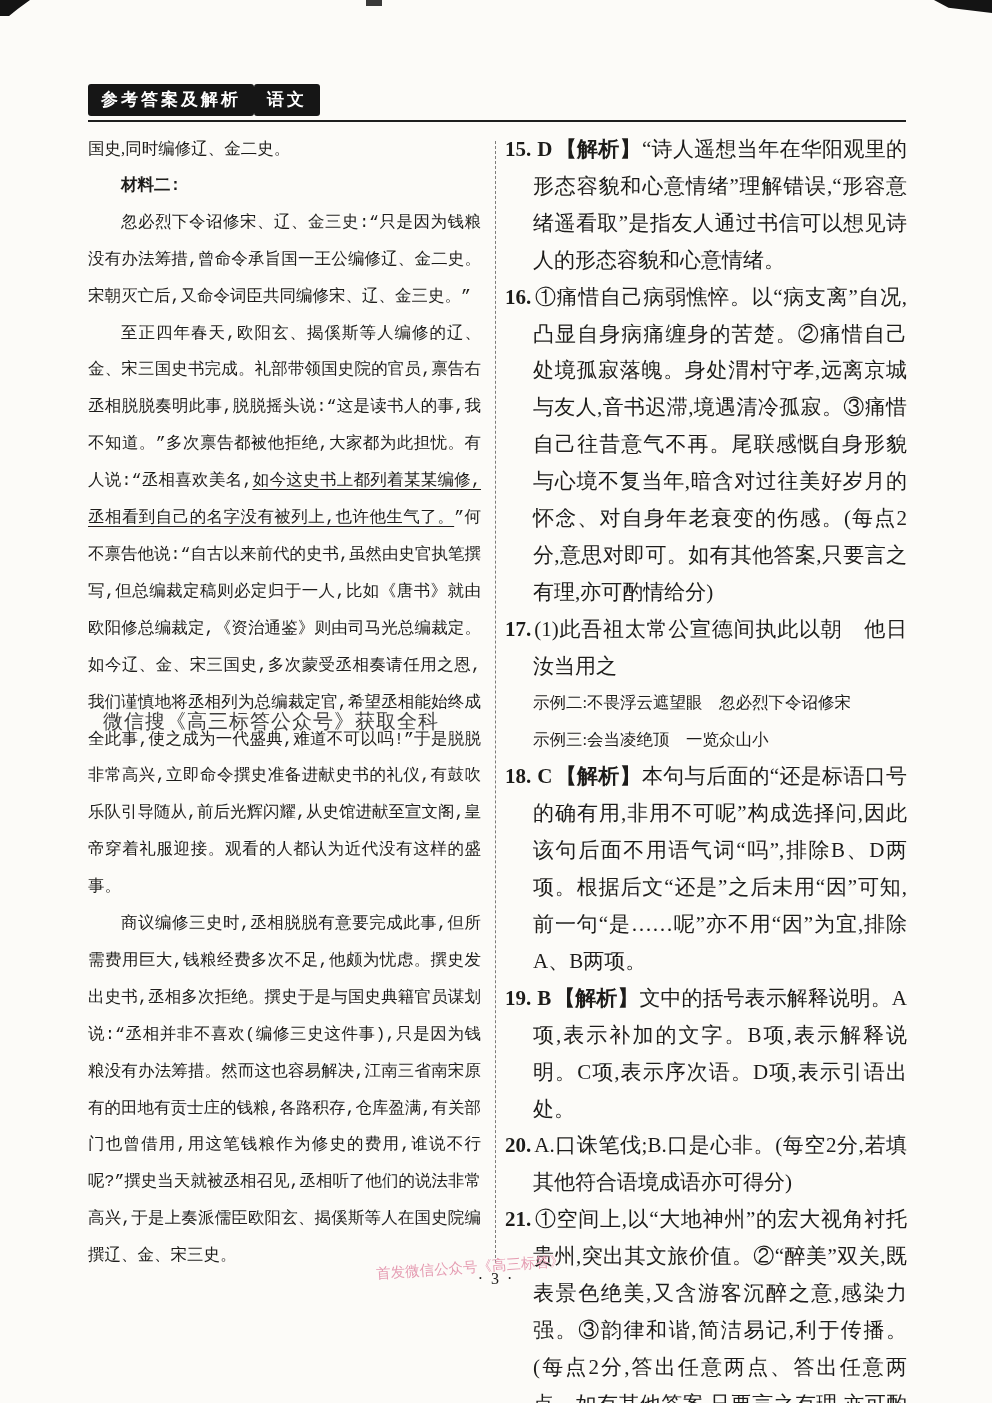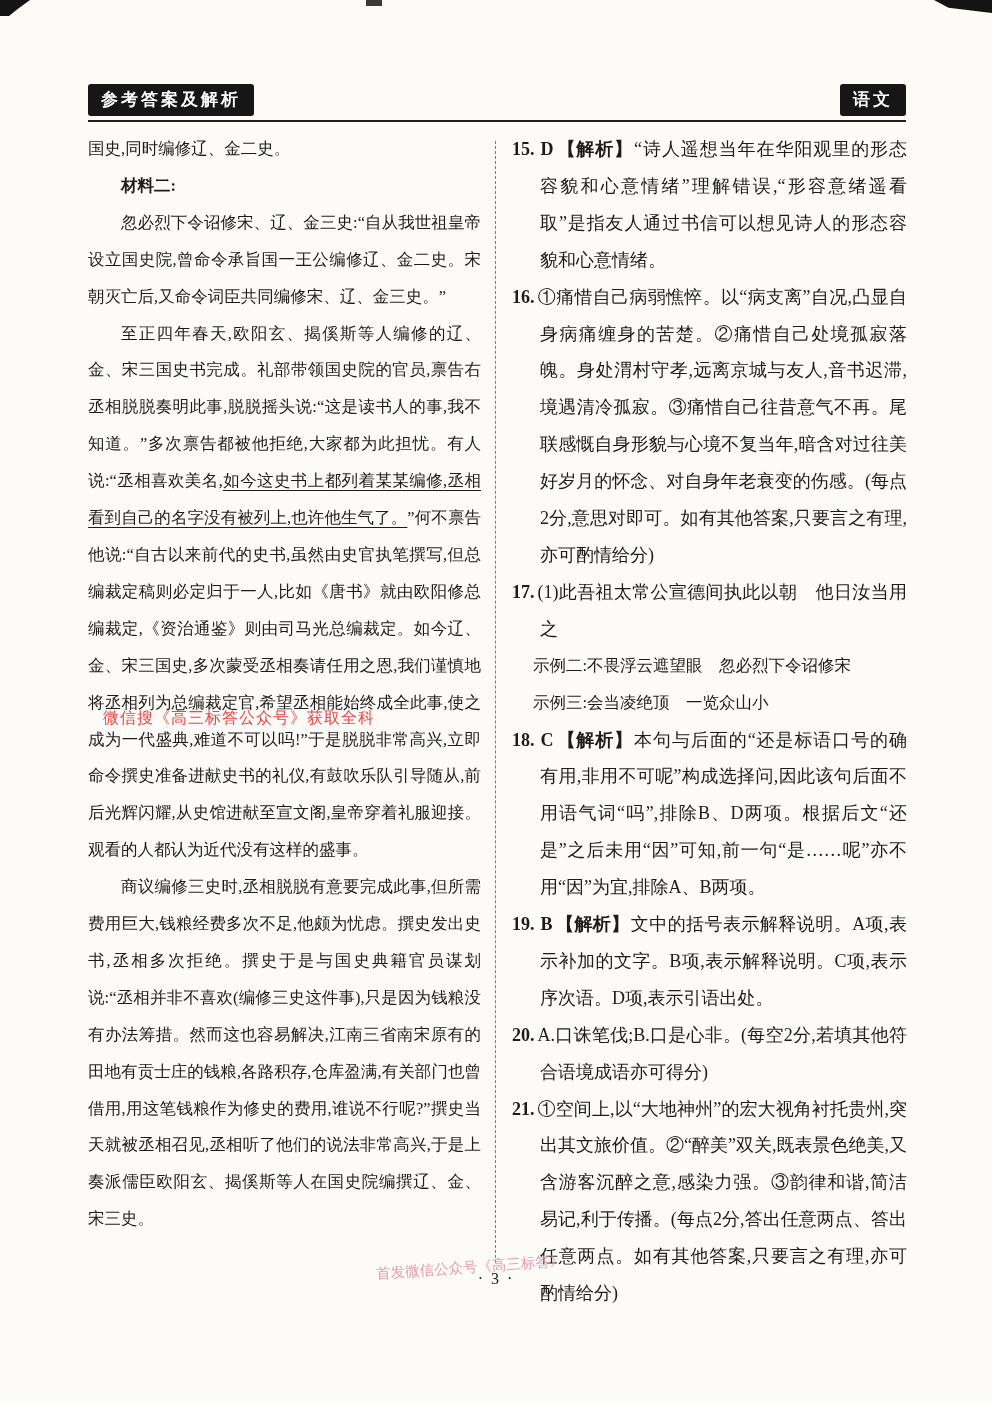--- a/index.html
+++ b/index.html
@@ -17,21 +17,20 @@
   
   .artifact { position: absolute; background: #141414; }
   .artifact-tl { top: 0; left: 0; width: 30px; height: 16px; clip-path: polygon(0 0, 100% 0, 60% 55%, 30% 100%, 0 100%); }
   .artifact-tr { top: 0; right: 0; width: 58px; height: 13px; clip-path: polygon(0 0, 100% 0, 100% 100%, 25% 60%); }
   .artifact-tm { top: 0; left: 366px; width: 16px; height: 6px; background: #3a3a3a; }
 
   .doc-header {
     position: absolute;
     top: 84px; left: 88px; right: 86px;
     display: flex;
-    justify-content: space-between;
     align-items: center;
   }
   .title-box {
     background: #161616;
     color: #ffffff;
     font-weight: bold;
     font-size: 17px;
     line-height: 1;
     padding: 7px 13px 8px 13px;
     letter-spacing: 3px;
@@ -58,49 +57,48 @@
     height: 1122px;
   }
   .col-right { width: 402px; }
 
   .para {
     font-size: 16.5px;
     line-height: 36.9px;
     text-align: justify;
     text-justify: inter-ideograph;
   }
-  .indent { text-indent: 2em; }
+  .indent { text-indent: 2em; font-family: Liberation Mono, monospace; }
   .no-indent { text-indent: 0; }
   .heading { font-weight: bold; }
   .underlined { text-decoration: underline; text-underline-offset: 4px; }
 
   .answer-item {
-    font-size: 18px;
+    font-size: 21px;
     line-height: 36.9px;
     text-align: justify;
     text-justify: inter-ideograph;
     padding-left: 28px;
     text-indent: -28px;
-    margin-left: 7px;
   }
   .answer-line {
     font-size: 16.5px;
     line-height: 36.9px;
     padding-left: 28px;
     text-align: justify;
   }
   .item-num { font-weight: bold; margin-right: 3px; }
   .item-answer { font-weight: bold; margin: 0 3px; }
   .item-label { font-weight: bold; margin-right: 1px; }
 
   .watermark-gray {
     position: absolute;
     top: 708px; left: 103px;
-    font-size: 16px;
-    color: #ef4444;
+    font-size: 20px;
+    color: #404040;
     letter-spacing: 1px;
     white-space: nowrap;
     pointer-events: none;
   }
   .watermark-red {
     position: absolute;
     top: 1258px; left: 376px;
     font-size: 14.5px;
     color: #e59cb2;
     transform: rotate(-4deg);
@@ -129,21 +127,21 @@
     <div class="title-box">参考答案及解析</div>
     <div class="title-box">语文</div>
   </div>
   <div class="header-rule"></div>
 
   <div class="columns">
 
     <section class="col-left">
       <p class="para no-indent">国史,同时编修辽、金二史。</p>
       <p class="para indent heading">材料二:</p>
-      <p class="para indent">忽必烈下令诏修宋、辽、金三史:“自从我世祖皇帝设立国史院,曾命令承旨国一王公编修辽、金二史。宋朝灭亡后,又命令词臣共同编修宋、辽、金三史。”</p>
+      <p class="para indent">忽必烈下令诏修宋、辽、金三史:“只是因为钱粮没有办法筹措,曾命令承旨国一王公编修辽、金二史。宋朝灭亡后,又命令词臣共同编修宋、辽、金三史。”</p>
       <p class="para indent"><span>至正四年春天,欧阳玄、揭傒斯等人编修的辽、金、宋三国史书完成。礼部带领国史院的官员,禀告右丞相脱脱奏明此事,脱脱摇头说:“这是读书人的事,我不知道。”多次禀告都被他拒绝,大家都为此担忧。有人说:“丞相喜欢美名,</span><span class="underlined">如今这史书上都列着某某编修,丞相看到自己的名字没有被列上,也许他生气了。</span><span>”何不禀告他说:“自古以来前代的史书,虽然由史官执笔撰写,但总编裁定稿则必定归于一人,比如《唐书》就由欧阳修总编裁定,《资治通鉴》则由司马光总编裁定。如今辽、金、宋三国史,多次蒙受丞相奏请任用之恩,我们谨慎地将丞相列为总编裁定官,希望丞相能始终成全此事,使之成为一代盛典,难道不可以吗!”于是脱脱非常高兴,立即命令撰史准备进献史书的礼仪,有鼓吹乐队引导随从,前后光辉闪耀,从史馆进献至宣文阁,皇帝穿着礼服迎接。观看的人都认为近代没有这样的盛事。</span></p>
       <p class="para indent">商议编修三史时,丞相脱脱有意要完成此事,但所需费用巨大,钱粮经费多次不足,他颇为忧虑。撰史发出史书,丞相多次拒绝。撰史于是与国史典籍官员谋划说:“丞相并非不喜欢(编修三史这件事),只是因为钱粮没有办法筹措。然而这也容易解决,江南三省南宋原有的田地有贡士庄的钱粮,各路积存,仓库盈满,有关部门也曾借用,用这笔钱粮作为修史的费用,谁说不行呢?”撰史当天就被丞相召见,丞相听了他们的说法非常高兴,于是上奏派儒臣欧阳玄、揭傒斯等人在国史院编撰辽、金、宋三史。</p>
     </section>
 
     <div class="col-divider"></div>
 
     <section class="col-right">
 
       <div class="answer-item"><span class="item-num">15.</span><span class="item-answer">D</span><span class="item-label">【解析】</span><span class="item-text">“诗人遥想当年在华阳观里的形态容貌和心意情绪”理解错误,“形容意绪遥看取”是指友人通过书信可以想见诗人的形态容貌和心意情绪。</span></div>
 

